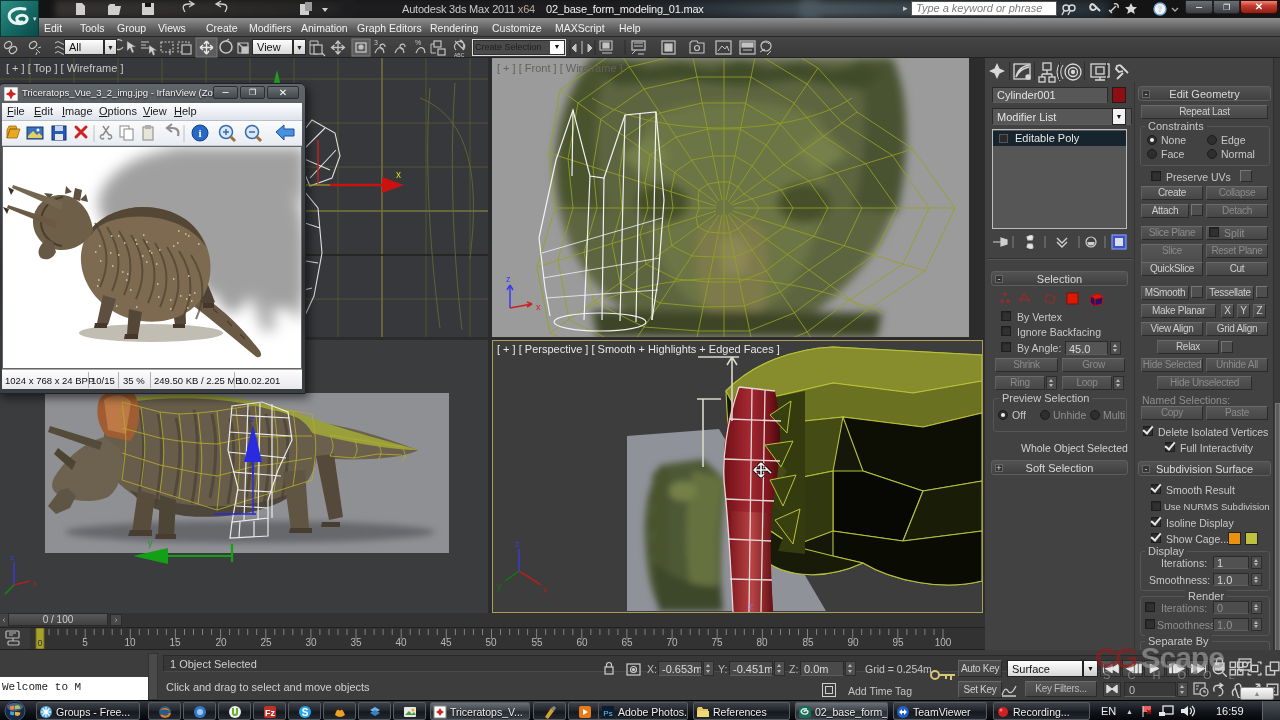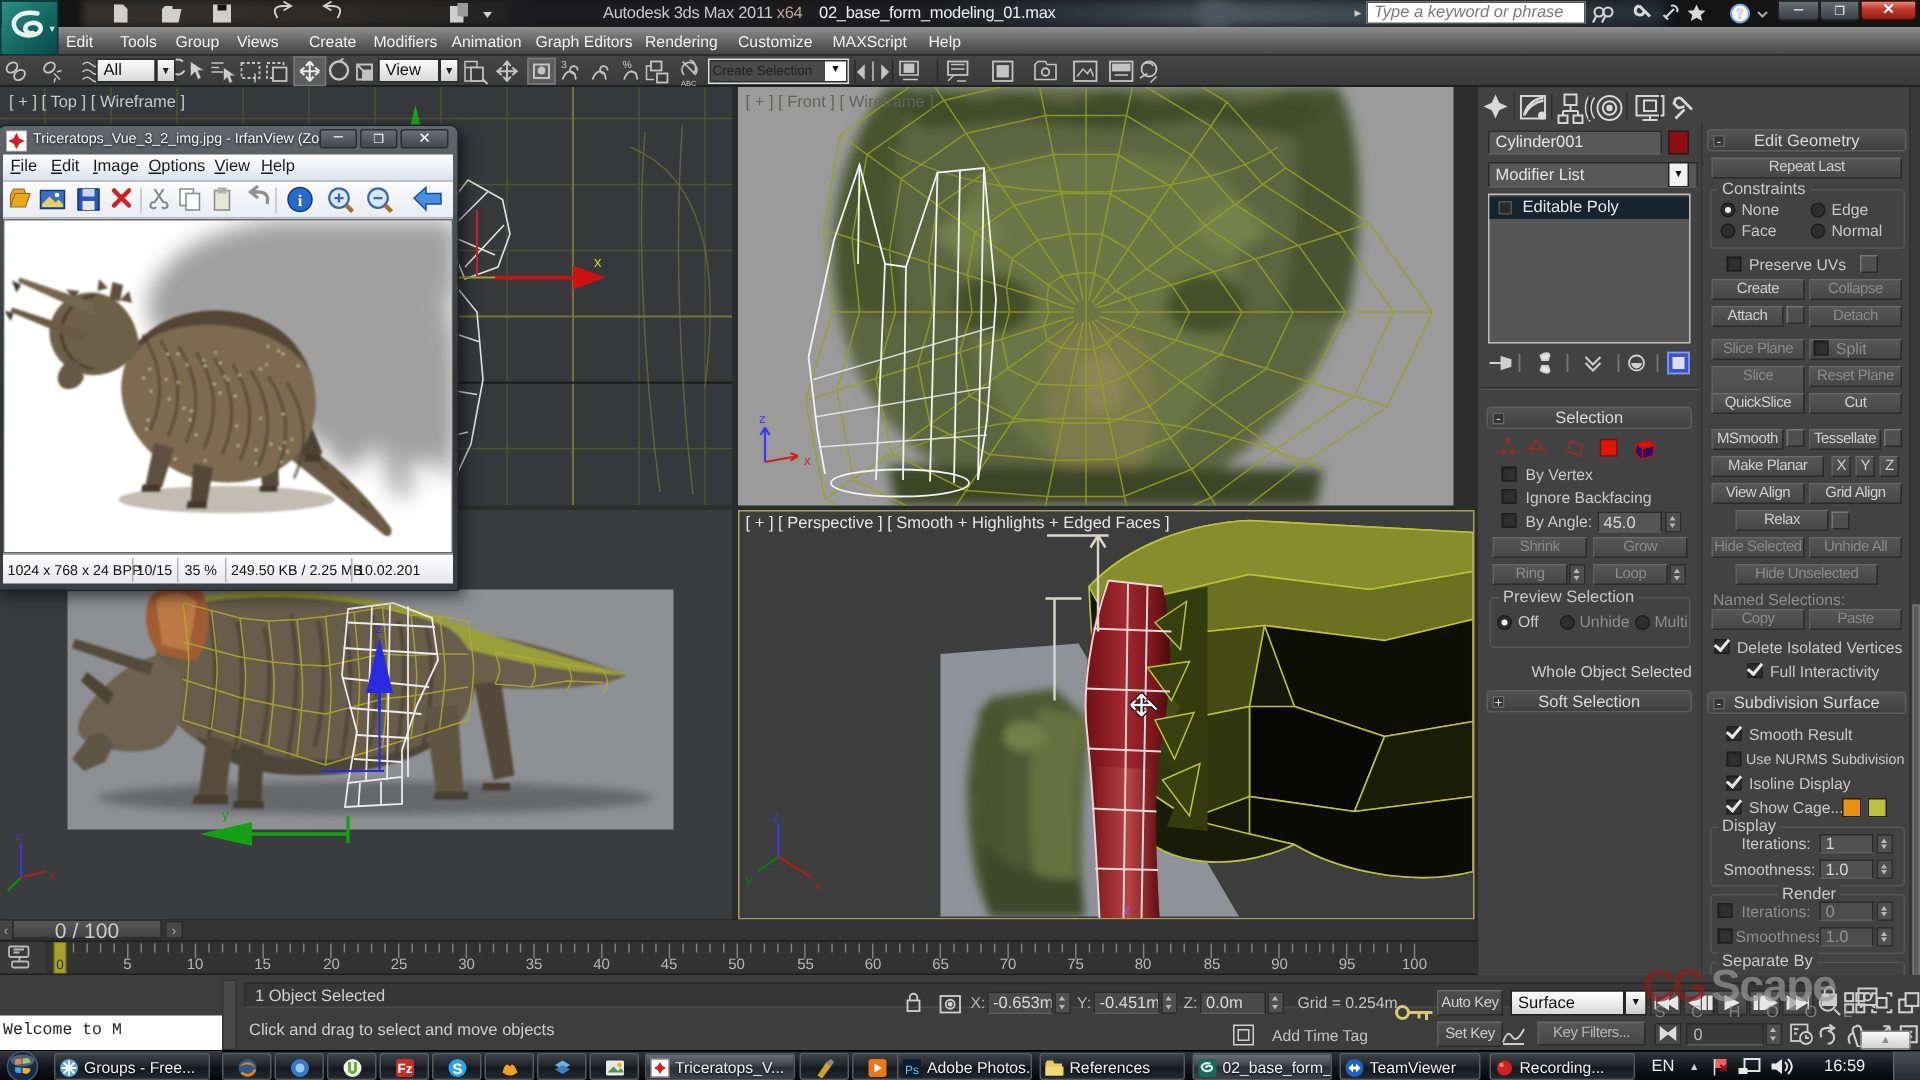--- a/index.html
+++ b/index.html
@@ -523,21 +523,21 @@
 <div class="fld" style="left:228px;top:560px;width:36px;height:13px;padding:0 0 0 3px;color:#909090;">1.0</div>
 <div class="spn" style="left:266px;top:560px;height:13px;"></div>
 <div class="grp" style="left:155px;top:583px;width:130px;height:14px;border-bottom:none;border-radius:3px 3px 0 0;"></div>
 <div class="grpt" style="left:160px;top:577px;">Separate By</div>
 <div class="abs" style="left:288px;top:0;width:7px;height:597px;background:#3a3a3a;border-left:1px solid #2e2e2e;">
 <div class="abs" style="left:1px;top:345px;width:5px;height:250px;background:#5d5d5d;border:1px solid #777;"></div>
     </div>
 </div>
 <div class="abs" style="left:0;top:613px;width:985px;height:14px;background:#333;">
 <div class="abs" style="left:0;top:1px;width:8px;height:12px;background:#444;color:#aaa;font-size:9px;text-align:center;line-height:12px;">‹</div>
-<div class="abs" style="left:8px;top:0;width:100px;height:13px;background:linear-gradient(#585858,#414141);border:1px solid #2a2a2a;color:#ccc;font-size:14px;text-align:center;line-height:12px;">0 / 100</div>
+<div class="abs" style="left:8px;top:0;width:100px;height:13px;background:linear-gradient(#585858,#414141);border:1px solid #2a2a2a;color:#ccc;font-size:10px;text-align:center;line-height:12px;">0 / 100</div>
 <div class="abs" style="left:110px;top:1px;width:12px;height:12px;background:#484848;border:1px solid #2a2a2a;color:#aaa;font-size:9px;text-align:center;line-height:11px;">›</div>
 </div>
 <div class="abs" style="left:0;top:627px;width:985px;height:23px;background:#323232;border-top:1px solid #222;border-bottom:1px solid #1e1e1e;">
 <svg class="abs" style="left:0;top:0;" width="985" height="21" viewBox="0 0 985 21">
 <path d="M40.0 1 v10 M49.0 1 v6 M58.1 1 v6 M67.1 1 v6 M76.1 1 v6 M85.2 1 v10 M94.2 1 v6 M103.2 1 v6 M112.2 1 v6 M121.3 1 v6 M130.3 1 v10 M139.3 1 v6 M148.4 1 v6 M157.4 1 v6 M166.4 1 v6 M175.4 1 v10 M184.5 1 v6 M193.5 1 v6 M202.5 1 v6 M211.6 1 v6 M220.6 1 v10 M229.6 1 v6 M238.7 1 v6 M247.7 1 v6 M256.7 1 v6 M265.8 1 v10 M274.8 1 v6 M283.8 1 v6 M292.8 1 v6 M301.9 1 v6 M310.9 1 v10 M319.9 1 v6 M329.0 1 v6 M338.0 1 v6 M347.0 1 v6 M356.0 1 v10 M365.1 1 v6 M374.1 1 v6 M383.1 1 v6 M392.2 1 v6 M401.2 1 v10 M410.2 1 v6 M419.3 1 v6 M428.3 1 v6 M437.3 1 v6 M446.3 1 v10 M455.4 1 v6 M464.4 1 v6 M473.4 1 v6 M482.5 1 v6 M491.5 1 v10 M500.5 1 v6 M509.6 1 v6 M518.6 1 v6 M527.6 1 v6 M536.6 1 v10 M545.7 1 v6 M554.7 1 v6 M563.7 1 v6 M572.8 1 v6 M581.8 1 v10 M590.8 1 v6 M599.9 1 v6 M608.9 1 v6 M617.9 1 v6 M626.9 1 v10 M636.0 1 v6 M645.0 1 v6 M654.0 1 v6 M663.1 1 v6 M672.1 1 v10 M681.1 1 v6 M690.2 1 v6 M699.2 1 v6 M708.2 1 v6 M717.2 1 v10 M726.3 1 v6 M735.3 1 v6 M744.3 1 v6 M753.4 1 v6 M762.4 1 v10 M771.4 1 v6 M780.5 1 v6 M789.5 1 v6 M798.5 1 v6 M807.5 1 v10 M816.6 1 v6 M825.6 1 v6 M834.6 1 v6 M843.7 1 v6 M852.7 1 v10 M861.7 1 v6 M870.8 1 v6 M879.8 1 v6 M888.8 1 v6 M897.8 1 v10 M906.9 1 v6 M915.9 1 v6 M924.9 1 v6 M934.0 1 v6 M943.0 1 v10" stroke="#808080" stroke-width="1" fill="none"></path>
 <text x="85" y="18" font-size="10" fill="#b8b8b8" text-anchor="middle" font-family="Liberation Sans">5</text>
       <text x="130" y="18" font-size="10" fill="#b8b8b8" text-anchor="middle" font-family="Liberation Sans">10</text>
       <text x="175" y="18" font-size="10" fill="#b8b8b8" text-anchor="middle" font-family="Liberation Sans">15</text>
       <text x="221" y="18" font-size="10" fill="#b8b8b8" text-anchor="middle" font-family="Liberation Sans">20</text>
       <text x="266" y="18" font-size="10" fill="#b8b8b8" text-anchor="middle" font-family="Liberation Sans">25</text>

